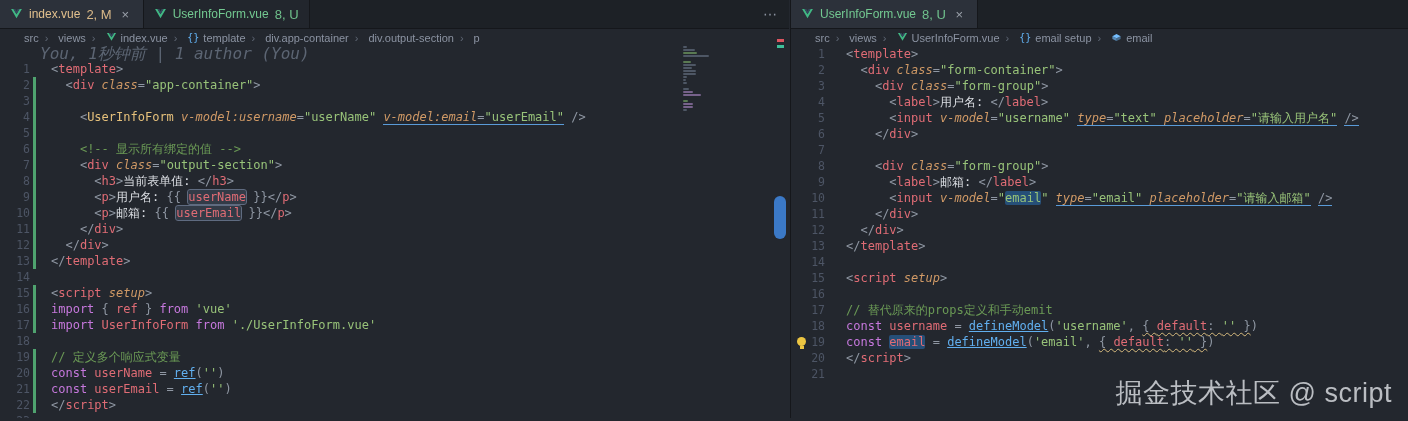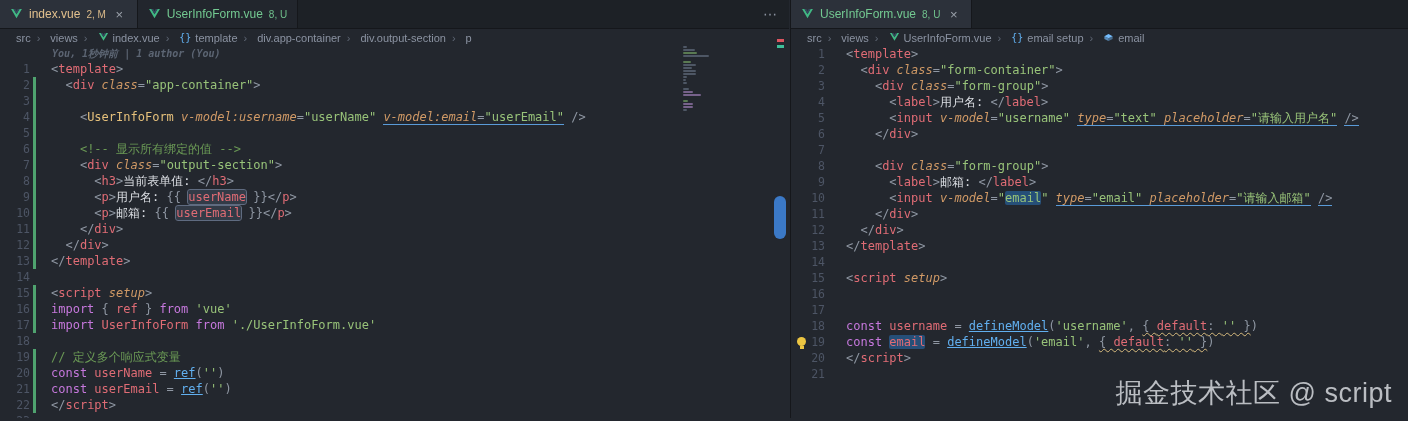--- a/index.html
+++ b/index.html
@@ -9,46 +9,46 @@
   .pane{position:absolute;top:0;height:418px;overflow:hidden;}
   .pane.left-pane{left:0;width:789px;}
   .pane.right-pane{left:790px;width:618px;border-left:1px solid var(--border,#15171b);}
 
   
   .tabbar{position:relative;height:28px;background:var(--bg-tabbar,#1d2126);
           display:flex;align-items:stretch;border-bottom:1px solid var(--border,#15171b);}
   .tab{display:flex;align-items:center;gap:6px;padding:0 10px;font-size:12px;
        background:var(--bg-tab-inactive,#22262d);border-right:1px solid var(--border,#15171b);cursor:pointer;}
   .tab.active{background:var(--bg-tab-active,#2c313a);}
-  .tab-badge{font-size:10px;opacity:.95;}
+  .tab-badge{font-size:13px;opacity:.95;}
   .status-modified{color:var(--git-modified,#e2c08d);}
   .status-untracked{color:var(--git-untracked,#73c991);}
   .tab-close{color:#9aa0a9;font-size:13px;width:15px;text-align:center;border-radius:3px;}
   .more{position:absolute;right:12px;top:0;height:28px;line-height:28px;color:#8a919e;font-size:14px;cursor:pointer;}
 
   
   .crumbs{height:17px;display:flex;align-items:center;font-size:11px;
-          color:var(--fg-crumb,#8b93a2);padding-left:16px;white-space:nowrap;}
+          color:var(--fg-crumb,#8b93a2);padding-left:24px;white-space:nowrap;}
   .crumb{display:inline-flex;align-items:center;gap:4px;cursor:pointer;}
   .crumb:not(:first-child)::before{content:"›";color:#5f6775;margin:0 6px;}
   .braces{color:var(--fn,#61afef);font-family:"DejaVu Sans Mono",monospace;font-size:10px;}
 
   
   .lines{position:absolute;left:0;right:0;}
   .left-pane .lines{top:46px;}
   .right-pane .lines{top:46px;}
   .line{position:relative;height:16px;display:flex;align-items:stretch;
         font-family:"DejaVu Sans Mono",monospace;font-size:12px;line-height:16px;white-space:pre;}
   .ln{width:30px;text-align:right;color:var(--fg-ln,#4d5565);flex:none;font-size:11.5px;}
   .right-pane .ln{width:34px;}
   .gitbar{width:3px;margin-left:3px;flex:none;}
   .gitbar.changed{background:var(--git-added-bar,#4fa36f);}
   .lc{margin-left:15px;}
   .blame-line{height:15px;line-height:15px;font-family:"DejaVu Sans Mono",monospace;
-              font-style:italic;font-size:10px;color:#5c6573;padding-left:52px;white-space:pre;font-weight:bold;}
+              font-style:italic;font-size:16px;color:#5c6573;padding-left:40px;white-space:pre;}
 
   
   .pun{color:var(--pun,#8f97a3);}
   .tag{color:var(--tag,#e06c75);}
   .comp{color:var(--comp,#e5c07b);}
   .attr{color:var(--attr,#d19a66);font-style:italic;}
   .str{color:var(--str,#98c379);}
   .cmt{color:var(--cmt,#6a9955);}
   .kw{color:var(--kw,#c678dd);}
   .var{color:var(--var,#e06c75);}
@@ -251,21 +251,21 @@
         <div class="line"><span class="ln">7</span><span class="gitbar"></span><span class="lc"></span></div>
         <div class="line"><span class="ln">8</span><span class="gitbar"></span><span class="lc"><span>    </span><span class="pun">&lt;</span><span class="tag">div</span><span> </span><span class="attr">class</span><span class="pun">=</span><span class="str">"form-group"</span><span class="pun">&gt;</span></span></div>
         <div class="line"><span class="ln">9</span><span class="gitbar"></span><span class="lc"><span>      </span><span class="pun">&lt;</span><span class="tag">label</span><span class="pun">&gt;</span><span class="txt">邮箱: </span><span class="pun">&lt;/</span><span class="tag">label</span><span class="pun">&gt;</span></span></div>
         <div class="line"><span class="ln">10</span><span class="gitbar"></span><span class="lc"><span>      </span><span class="pun">&lt;</span><span class="tag">input</span><span> </span><span class="attr">v-model</span><span class="pun">=</span><span class="str">"</span><span class="str sel">email</span><span class="str">"</span><span> </span><span class="attr ulb">type</span><span class="pun ulb">=</span><span class="str ulb">"email"</span><span class="ulb"> </span><span class="attr ulb">placeholder</span><span class="pun ulb">=</span><span class="str ulb">"请输入邮箱"</span><span> </span><span class="pun ulb">/&gt;</span></span></div>
         <div class="line"><span class="ln">11</span><span class="gitbar"></span><span class="lc"><span>    </span><span class="pun">&lt;/</span><span class="tag">div</span><span class="pun">&gt;</span></span></div>
         <div class="line"><span class="ln">12</span><span class="gitbar"></span><span class="lc"><span>  </span><span class="pun">&lt;/</span><span class="tag">div</span><span class="pun">&gt;</span></span></div>
         <div class="line"><span class="ln">13</span><span class="gitbar"></span><span class="lc"><span class="pun">&lt;/</span><span class="tag">template</span><span class="pun">&gt;</span></span></div>
         <div class="line"><span class="ln">14</span><span class="gitbar"></span><span class="lc"></span></div>
         <div class="line"><span class="ln">15</span><span class="gitbar"></span><span class="lc"><span class="pun">&lt;</span><span class="tag">script</span><span> </span><span class="attr">setup</span><span class="pun">&gt;</span></span></div>
         <div class="line"><span class="ln">16</span><span class="gitbar"></span></div>
-        <div class="line"><span class="ln">17</span><span class="gitbar"></span></div>
+        <div class="line"><span class="ln">17</span><span class="gitbar"></span><span class="lc"><span class="cmt">// 替代原来的props定义和手动emit</span></span></div>
         <div class="line"><span class="ln">18</span><span class="gitbar"></span><span class="lc"><span class="kw">const</span><span> </span><span class="var">username</span><span class="pun"> = </span><span class="fn">defineModel</span><span class="pun">(</span><span class="str">'username'</span><span class="pun">, </span><span class="pun uly">{ </span><span class="var uly">default</span><span class="pun uly">: </span><span class="str uly">''</span><span class="pun uly"> }</span><span class="pun">)</span></span></div>
         <div class="line"><span class="bulb"></span><span class="ln">19</span><span class="gitbar"></span><span class="lc"><span class="kw">const</span><span> </span><span class="var sel">email</span><span class="pun"> = </span><span class="fn">defineModel</span><span class="pun">(</span><span class="str">'email'</span><span class="pun">, </span><span class="pun uly">{ </span><span class="var uly">default</span><span class="pun uly">: </span><span class="str uly">''</span><span class="pun uly"> }</span><span class="pun">)</span></span></div>
         <div class="line"><span class="ln">20</span><span class="gitbar"></span><span class="lc"><span class="pun">&lt;/</span><span class="tag">script</span><span class="pun">&gt;</span></span></div>
         <div class="line"><span class="ln">21</span><span class="gitbar"></span><span class="lc"></span></div>
       </div>
   </div>
 
   <div class="watermark">掘金技术社区 @ script</div>
 </div>
 

